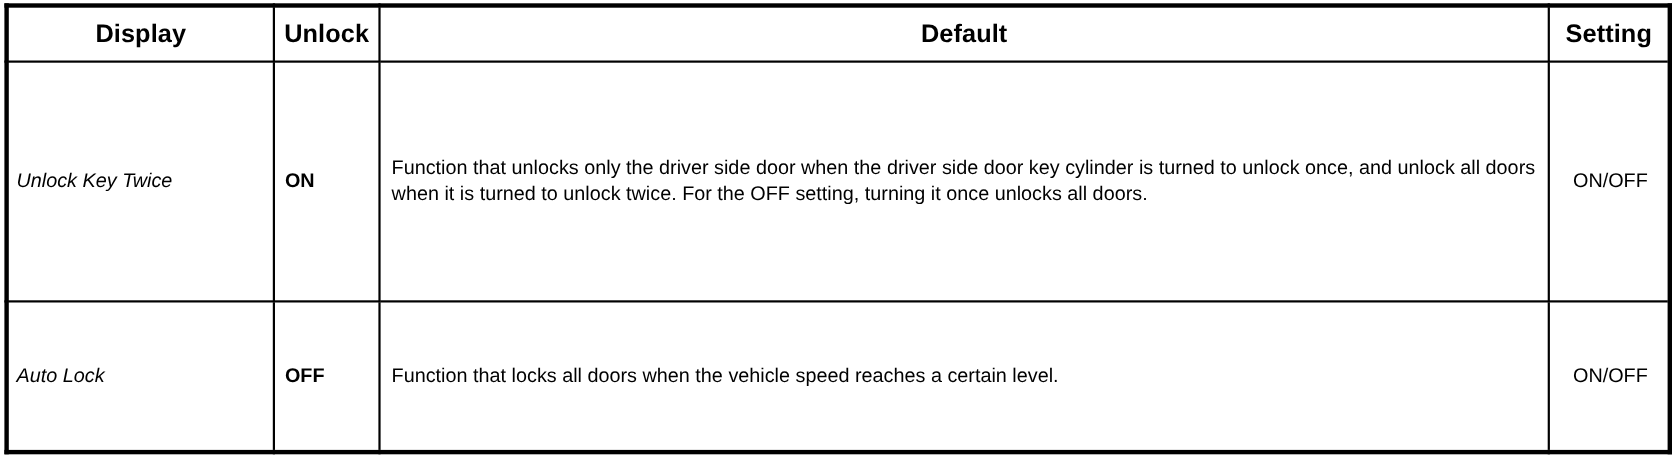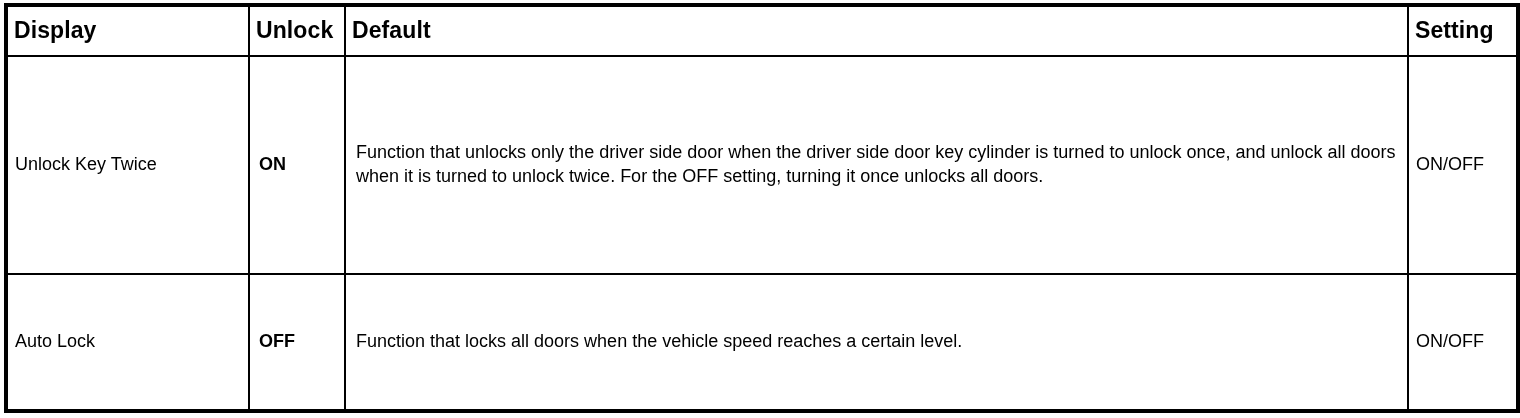--- a/index.html
+++ b/index.html
@@ -44,51 +44,53 @@
     border-top: 2px solid #000000;
     border-bottom: 2px solid #000000;
     vertical-align: middle;
     background: #ffffff;
   }
 
   
   thead th {
     font-weight: bold;
     font-size: 23px;
-    text-align: left;
+    text-align: center;
     padding: 4px 6px 6px 6px;
     height: 38px;
     border-bottom: 4px solid #000000;
     letter-spacing: 0.1px;
   }
 
   
   tbody td {
     font-size: 18px;
     font-weight: normal;
     text-align: left;
     line-height: 1.30;
     padding: 6px 7px 6px 6px;
   }
 
   tbody td.cell-display {
     padding-left: 7px;
+    font-style: italic;
   }
   tbody td.cell-default {
     padding-left: 9px;
     font-weight: bold;
   }
   tbody td.cell-contents {
     padding-left: 10px;
     padding-right: 10px;
   }
   tbody td.cell-setting {
     padding-left: 7px;
     padding-right: 4px;
     white-space: nowrap;
+    text-align: center;
   }
 
   tbody tr:last-child td {
     border-bottom: 0;
   }
   thead th:first-child,
   tbody td:first-child {
     border-left: 0;
   }
   thead th:last-child,

